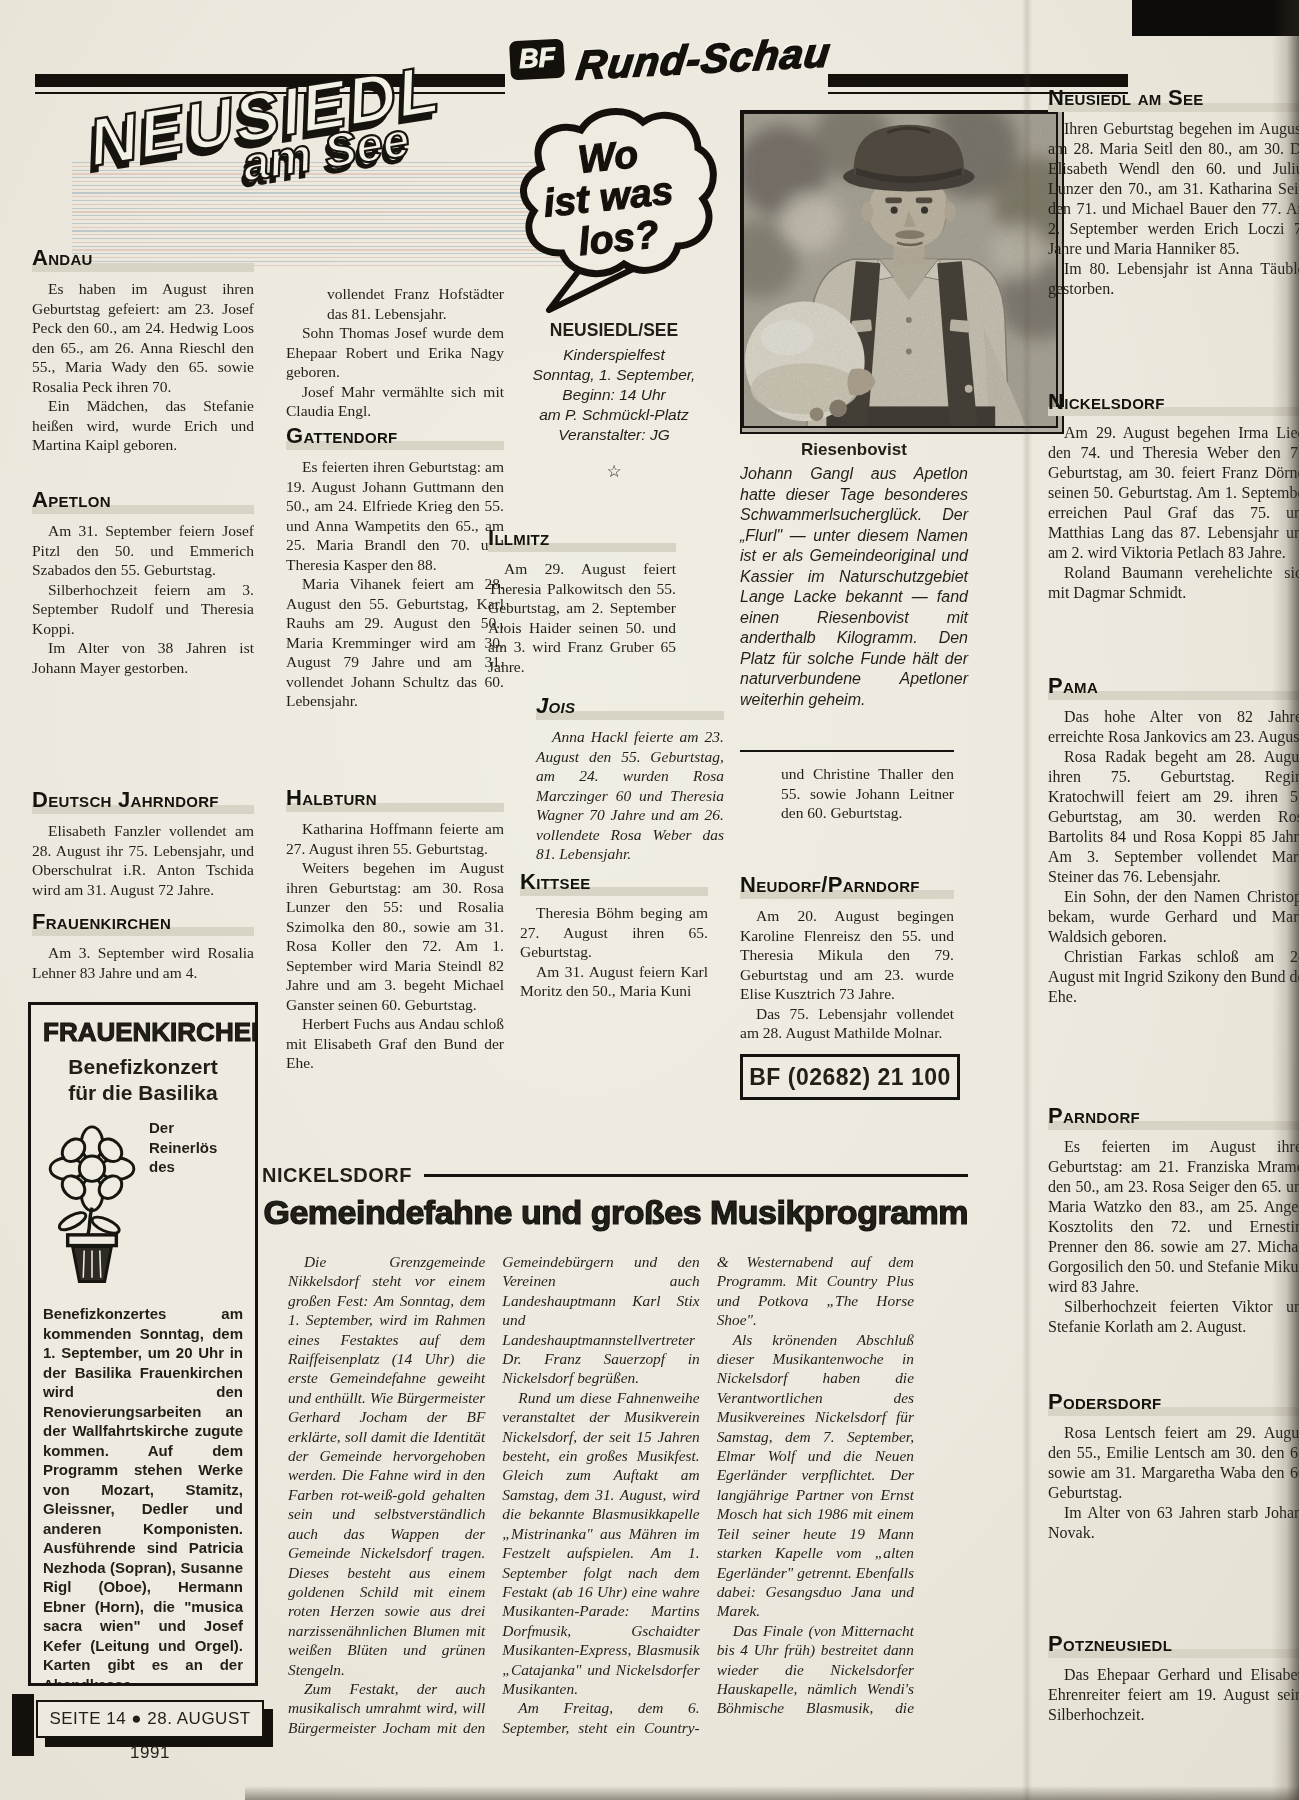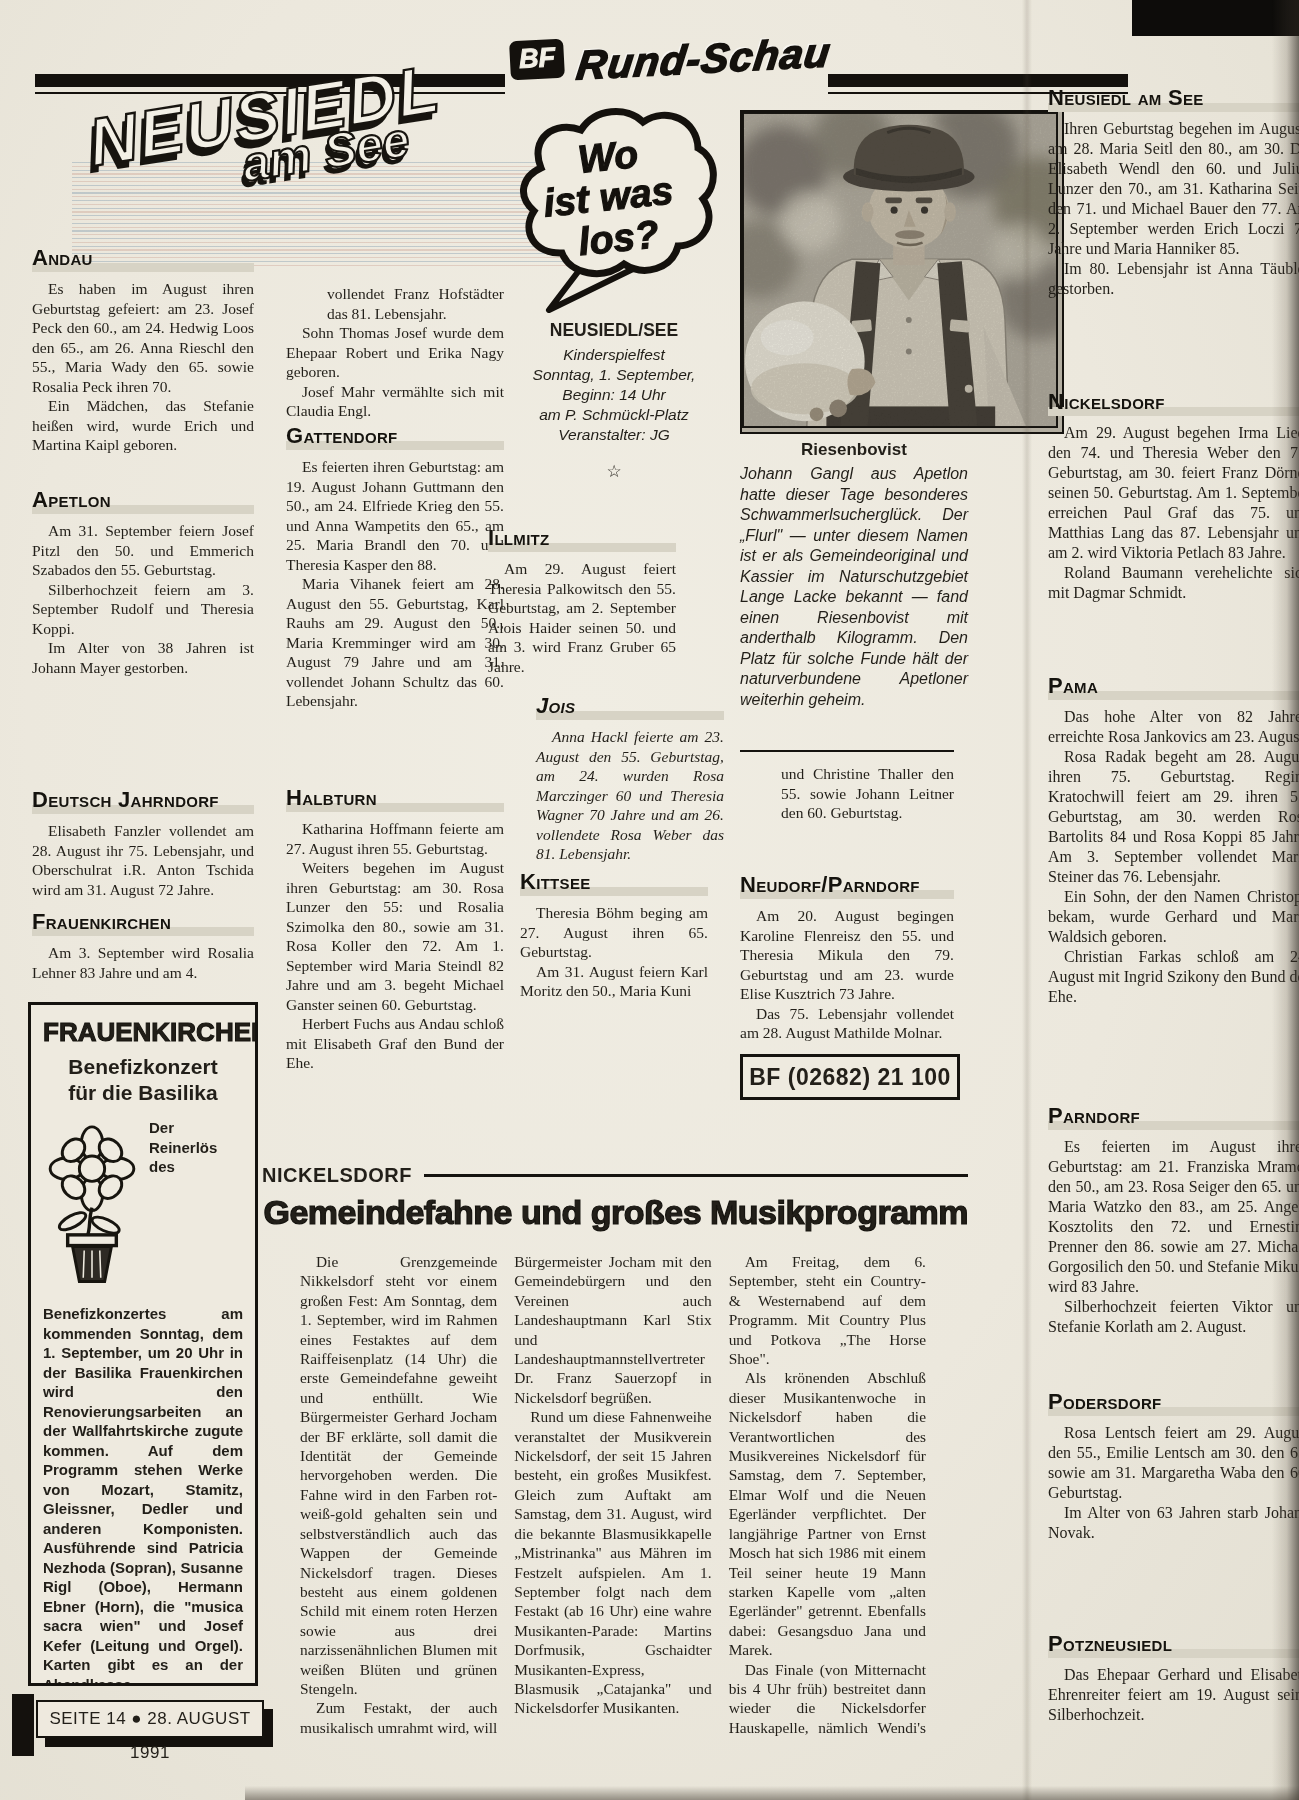--- a/index.html
+++ b/index.html
@@ -301,21 +301,21 @@
   <section class="sec c5 abs" style="left:1048px;top:1632px;">
     <h3 class="shead">Potzneusiedl</h3>
     <p>Das Ehepaar Gerhard und Elisabeth Ehrenreiter feiert am 19. August seine Silberhochzeit.</p>
   </section>
 
   <div class="abs kicker" style="left:262px;top:1164px;width:706px;">
     <span>NICKELSDORF</span>
     <span class="kicker-rule"></span>
   </div>
   <div class="abs headline" style="left:262px;top:1192px;width:706px;">Gemeindefahne und großes Musikprogramm</div>
-  <div class="abs article-body" style="left:300px;top:1252px;width:626px;">
+  <div class="abs article-body" style="left:288px;top:1252px;width:626px;font-style:italic;">
     <p>Die Grenzgemeinde Nikkelsdorf steht vor einem großen Fest: Am Sonntag, dem 1. September, wird im Rahmen eines Festaktes auf dem Raiffeisenplatz (14 Uhr) die erste Gemeindefahne geweiht und enthüllt. Wie Bürgermeister Gerhard Jocham der BF erklärte, soll damit die Identität der Gemeinde hervorgehoben werden. Die Fahne wird in den Farben rot-weiß-gold gehalten sein und selbstverständlich auch das Wappen der Gemeinde Nickelsdorf tragen. Dieses besteht aus einem goldenen Schild mit einem roten Herzen sowie aus drei narzissenähnlichen Blumen mit weißen Blüten und grünen Stengeln.</p>
     <p>Zum Festakt, der auch musikalisch umrahmt wird, will Bürgermeister Jocham mit den Gemeindebürgern und den Vereinen auch Landeshauptmann Karl Stix und Landeshauptmannstellvertreter Dr. Franz Sauerzopf in Nickelsdorf begrüßen.</p>
     <p>Rund um diese Fahnenweihe veranstaltet der Musikverein Nickelsdorf, der seit 15 Jahren besteht, ein großes Musikfest. Gleich zum Auftakt am Samstag, dem 31. August, wird die bekannte Blasmusikkapelle „Mistrinanka" aus Mähren im Festzelt aufspielen. Am 1. September folgt nach dem Festakt (ab 16 Uhr) eine wahre Musikanten-Parade: Martins Dorfmusik, Gschaidter Musikanten-Express, Blasmusik „Catajanka" und Nickelsdorfer Musikanten.</p>
     <p>Am Freitag, dem 6. September, steht ein Country- &amp; Westernabend auf dem Programm. Mit Country Plus und Potkova „The Horse Shoe".</p>
     <p>Als krönenden Abschluß dieser Musikantenwoche in Nickelsdorf haben die Verantwortlichen des Musikvereines Nickelsdorf für Samstag, dem 7. September, Elmar Wolf und die Neuen Egerländer verpflichtet. Der langjährige Partner von Ernst Mosch hat sich 1986 mit einem Teil seiner heute 19 Mann starken Kapelle vom „alten Egerländer" getrennt. Ebenfalls dabei: Gesangsduo Jana und Marek.</p>
     <p>Das Finale (von Mitternacht bis 4 Uhr früh) bestreitet dann wieder die Nickelsdorfer Hauskapelle, nämlich Wendi's Böhmische Blasmusik, die gleichzeitig ihren fünfjährigen Bestand feiert.</p>
   </div>
 
   <div class="abs footer-square" style="left:12px;top:1694px;width:22px;height:62px;"></div>
   <div class="abs footer-box" style="left:36px;top:1700px;width:224px;height:34px;">SEITE 14 ● 28. AUGUST 1991</div>

